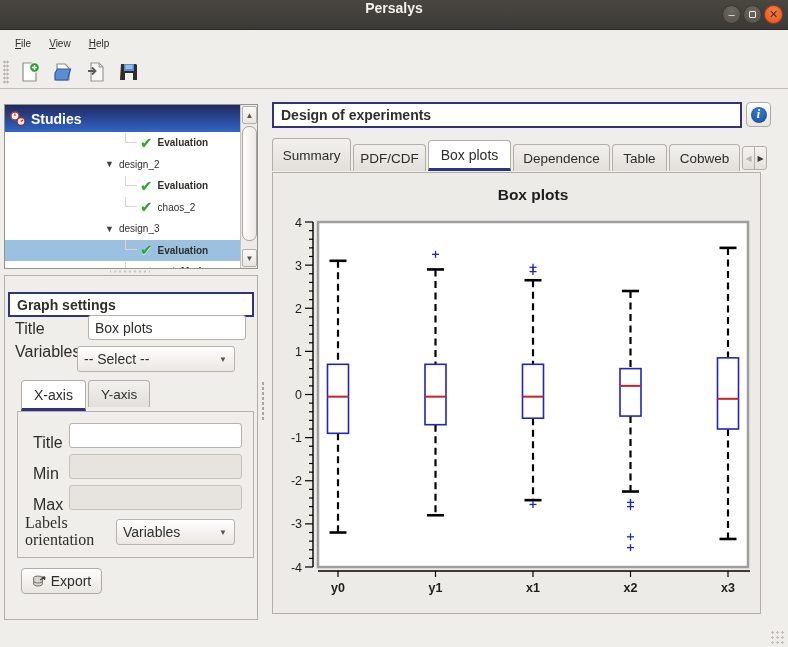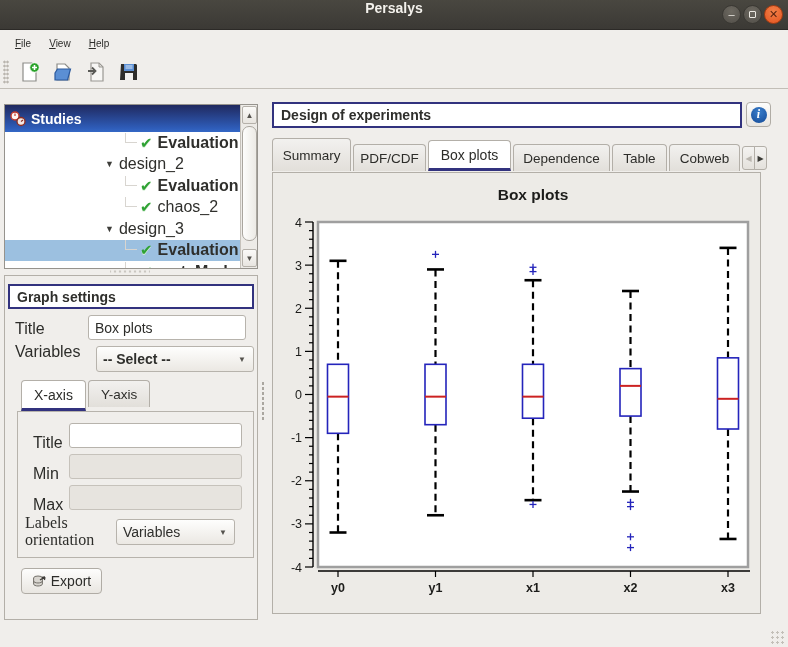--- a/index.html
+++ b/index.html
@@ -34,42 +34,42 @@
     border:1px solid #96938d; }
   .tree-header { position:absolute; left:0; top:0; width:236px; height:27px;
     background:linear-gradient(#20295f,#2e5cb8 85%,#3568c6); color:#fff; font-weight:bold;
     display:flex; align-items:center; gap:5px; padding-left:5px; }
   .tree-viewport { position:absolute; left:0; top:27px; width:237px; height:136px; overflow:hidden; }
   .tree-row { position:relative; height:21.5px; display:flex; align-items:center; white-space:nowrap; }
   .tree-row.selected { background:#9cc0e0; }
   .tw-arrow { color:#3e3e3a; font-size:9px; margin-right:5px; }
   .tree-connector { width:12px; height:10px; border-left:1px solid #d8d5d0; border-bottom:1px solid #d8d5d0; margin:-10px 3px 0 0; }
   .check-icon { color:#2fa234; font-weight:bold; font-size:15px; margin-right:5px; text-shadow:0 1px 0 #d8efd8; }
-  .tree-label { font-size:16px; }
+  .tree-label { font-size:10px; }
   .tree-label.bold { font-weight:bold; }
   .vscrollbar { position:absolute; right:0; top:0; width:17px; height:163px; background:#edebe7; border-left:1px solid #c6c2bb; }
   .sb-btn { position:absolute; left:1px; width:15px; height:18px; background:linear-gradient(#fbfaf8,#e8e5e0);
     border:1px solid #b5b1aa; border-radius:2px; font-size:8px; color:#55534e; display:flex; align-items:center; justify-content:center; }
   .sb-up { top:1px; } .sb-down { bottom:1px; }
   .sb-thumb { position:absolute; left:1px; top:21px; width:15px; height:115px; background:linear-gradient(90deg,#fdfdfc,#eceae5);
     border:1px solid #aaa69f; border-radius:7px; }
 
   
   .splitter-h { position:absolute; left:110px; top:269px; width:40px; height:5px;
     background-image:radial-gradient(#aaa69f 1px, transparent 1.2px); background-size:5px 4px; background-position:center; }
   .splitter-v { position:absolute; left:261px; top:381px; width:5px; height:40px;
     background-image:radial-gradient(#aaa69f 1px, transparent 1.2px); background-size:4px 5px; }
   .resize-grip { position:absolute; right:4px; bottom:3px; width:14px; height:14px;
     background-image:radial-gradient(#c3bfb8 1px, transparent 1.2px); background-size:5px 5px; }
 
   
   .settings-panel { position:absolute; left:4px; top:275px; width:254px; height:345px; border:1px solid #b3afa8; }
   .panel-header { position:absolute; background:#fff; border:2px solid #32327e; font-weight:bold; font-size:14px;
     display:flex; align-items:center; padding-left:7px; }
-  .gs-header { left:3px; top:8px; width:246px; height:25px; }
+  .gs-header { left:3px; top:16px; width:246px; height:25px; }
   .form-label { position:absolute; font-size:16px; color:#2d2d2a; }
   .text-input { position:absolute; border:1px solid #b7b3ac; border-radius:3px; background:#fff; font-family:inherit;
     font-size:14px; padding:0 6px; color:#2d2d2a; }
   .text-input:disabled { background:#e7e4df; border-color:#c6c2bb; }
   .combo { position:absolute; border:1px solid #b7b3ac; border-radius:3px; background:linear-gradient(#fefefd,#ebe8e3);
     display:flex; align-items:center; padding:0 6px; font-size:14px; }
   .combo .arrow { position:absolute; right:7px; font-size:8px; color:#55534e; }
   .axis-tabs { position:absolute; left:16px; top:104px; display:flex; height:31px; }
   .tab { border:1px solid #b3afa8; border-bottom:none; border-radius:4px 4px 0 0; background:linear-gradient(#f2f1ef,#e2dfda);
     font-size:13.5px; display:flex; align-items:center; justify-content:center; height:27px; padding:0 12px; margin-right:2px; color:#2d2d2a; }
@@ -212,21 +212,21 @@
   <div class="splitter-h"></div>
   <div class="splitter-v"></div>
 
   <div class="settings-panel">
     <div class="panel-header gs-header">Graph settings</div>
 
     <span class="form-label" style="left:10px; top:44px;">Title</span>
     <input class="text-input" style="left: 83px; top: 39px; width: 158px; height: 25px;" value="Box plots">
 
     <span class="form-label" style="left:10px; top:67px;">Variables</span>
-    <div class="combo" style="left:91px; top:70px; width:158px; height:26px;font-weight:bold;">
+    <div class="combo" style="left:72px; top:70px; width:158px; height:26px;">
       <span>-- Select --</span>
       <span class="arrow">▼</span>
     </div>
 
     <div class="axis-tabs" id="axis-tabs">
         <div class="tab active">X-axis</div>
         <div class="tab">Y-axis</div>
       </div>
     <div class="tab-frame"></div>
 

